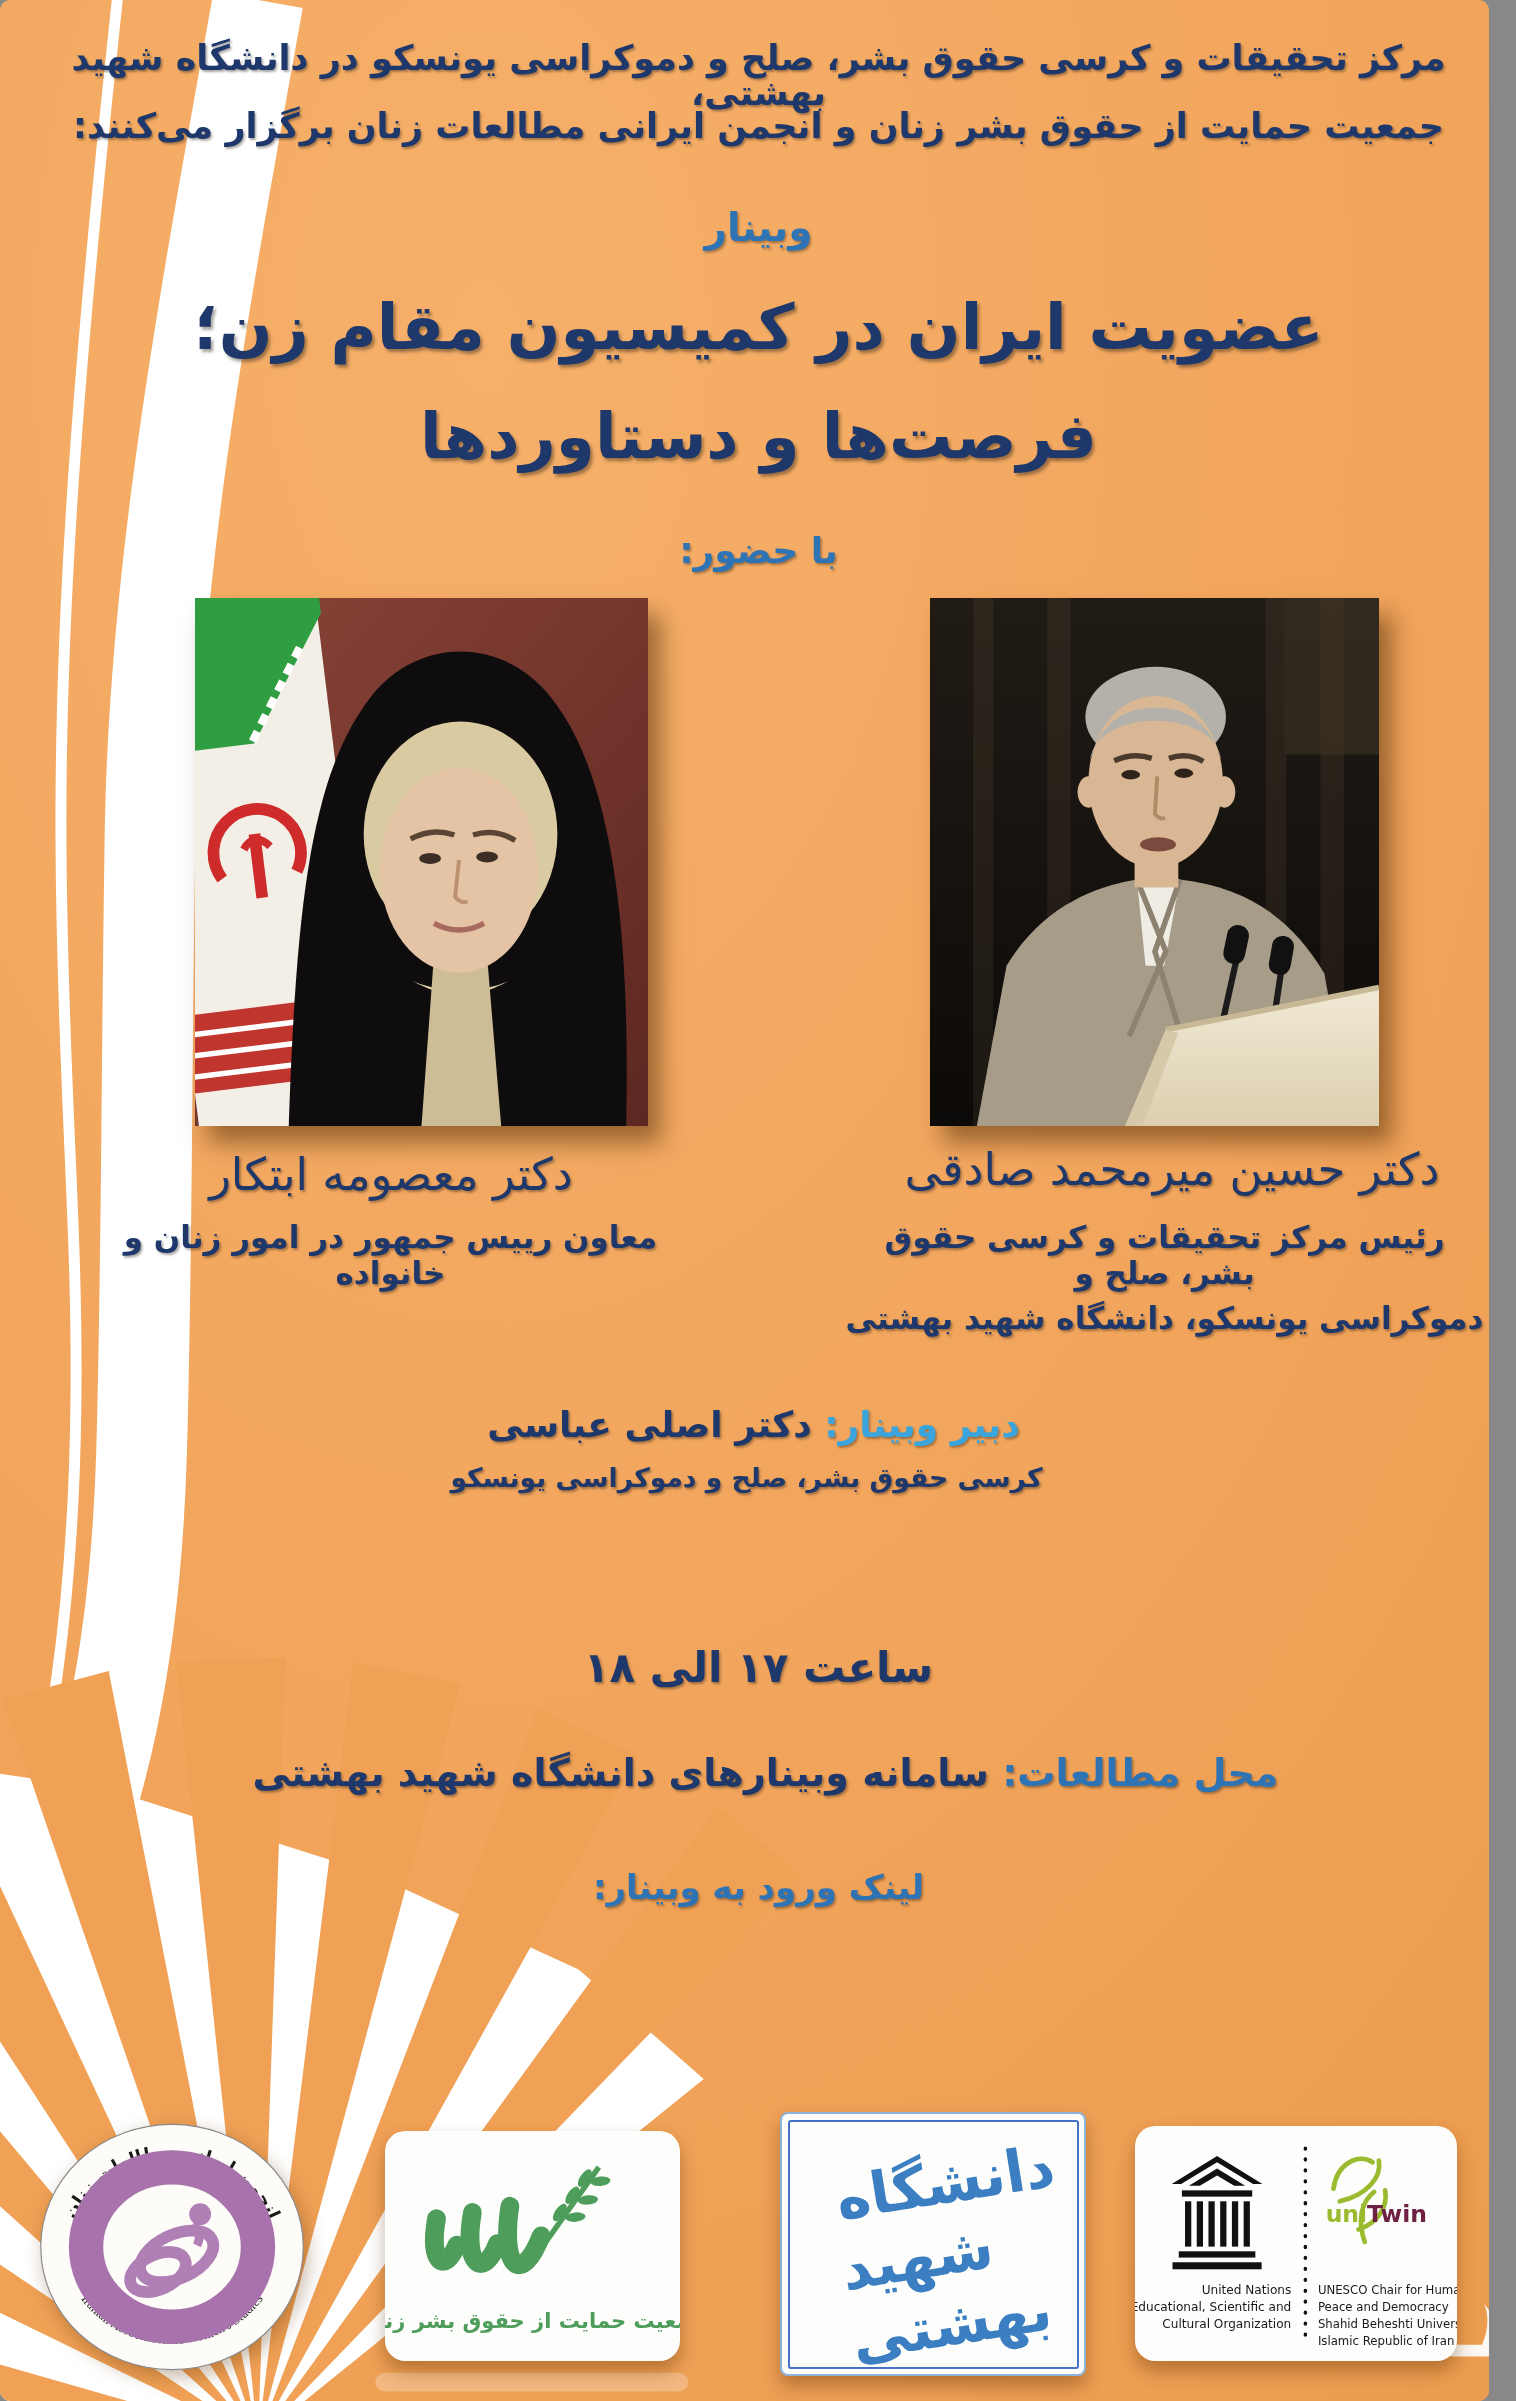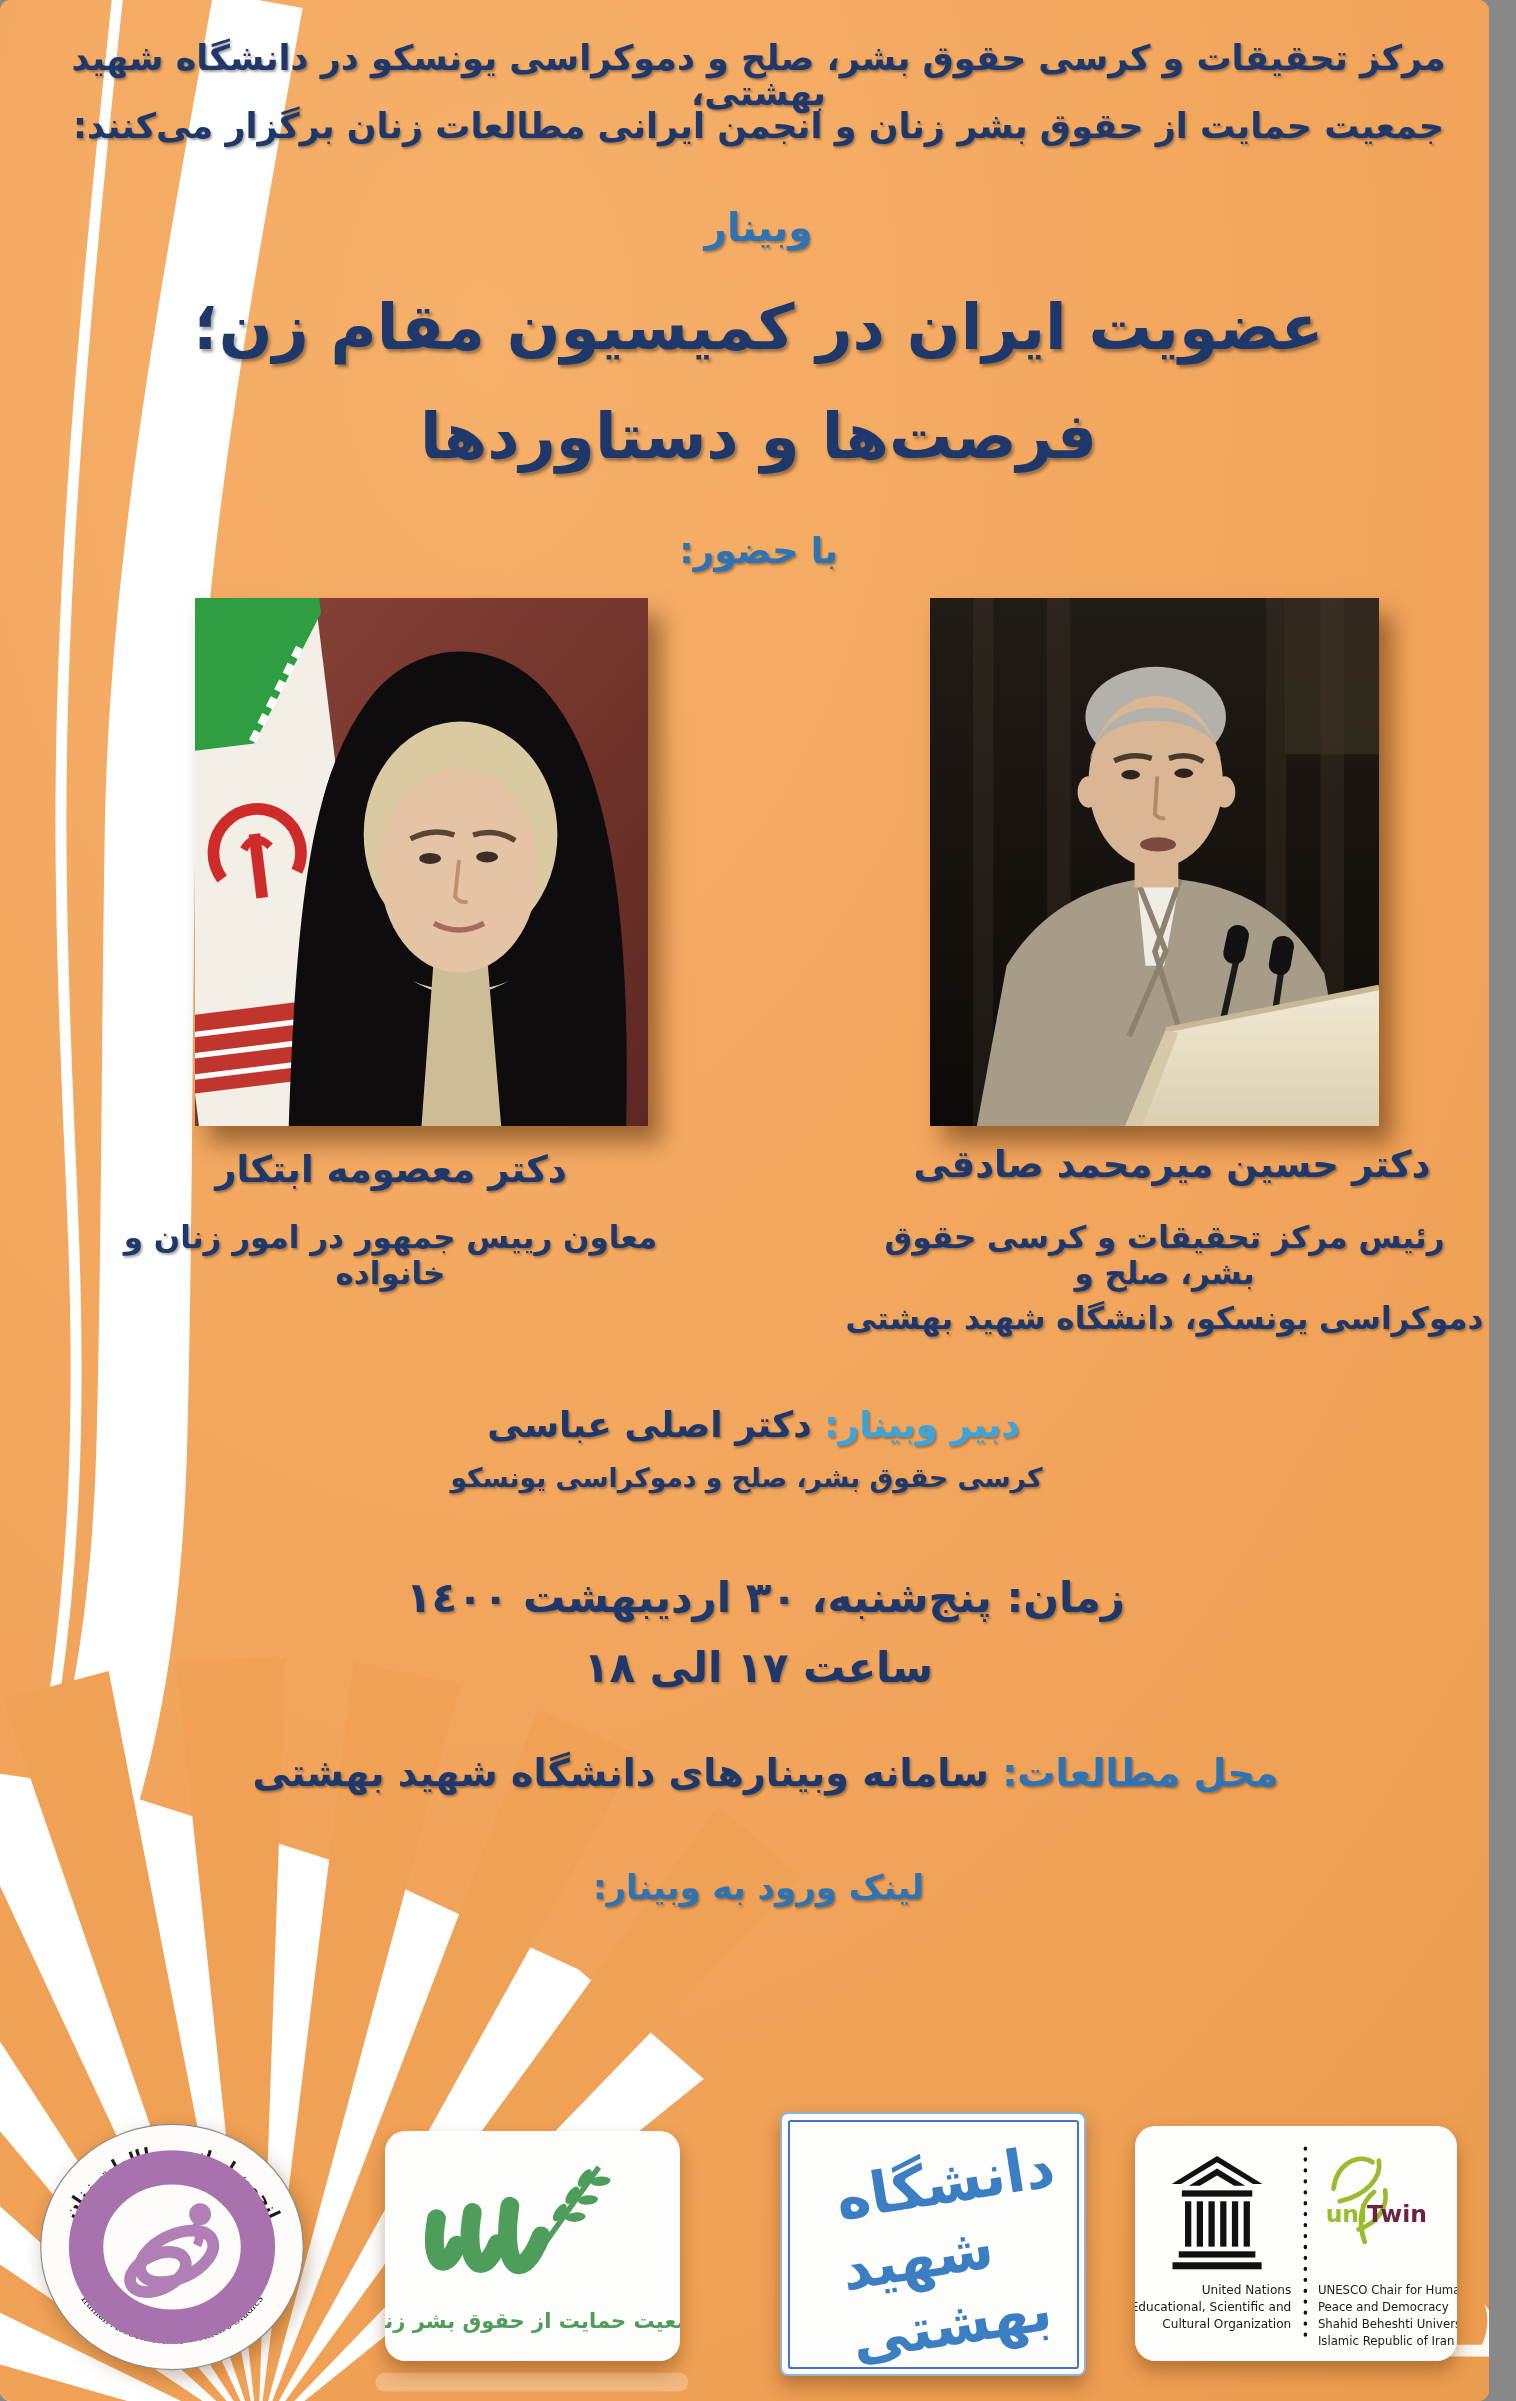--- a/index.html
+++ b/index.html
@@ -12,21 +12,21 @@
   .blue{color:#2E74B5;}
   .lightblue{color:#3AA5DC;}
   .sh{text-shadow:2.3px 3.1px 3.1px rgba(40,30,20,.42);}
   .sh2{text-shadow:1.6px 2.3px 2.3px rgba(40,30,20,.38);}
   .hdr{font-size:35px;font-weight:bold;line-height:1.0;}
   .webinar-label{font-size:39px;font-weight:bold;}
   .title{font-size:63px;font-weight:bold;}
   .with{font-size:36px;font-weight:bold;}
   .photo{position:absolute;top:598px;height:528px;box-shadow:12.5px 17px 22px rgba(70,35,0,.5);}
   .photo svg{display:block;width:100%;height:100%;}
-  .spk-name{font-size:37px;font-weight:bold;}
+  .spk-name{font-size:45px;font-weight:normal;}
   .spk-role{font-size:31px;font-weight:bold;}
   .mod-line{font-size:36px;font-weight:bold;}
   .mod-aff{font-size:26.6px;font-weight:bold;}
   .sched{font-size:42px;font-weight:bold;}
   .venue-line{font-size:38px;font-weight:bold;}
   .link-label{font-size:34px;font-weight:bold;}
   .url{font-family:"Liberation Serif","DejaVu Serif",serif;font-size:64px;font-weight:bold;letter-spacing:-0.8px;}
   .logo-panel{position:absolute;background:#fdfdfb;border-radius:20.3px;box-shadow:0 9.4px 17px rgba(95,48,0,.38);}
   .logo-panel svg{display:block;width:100%;height:100%;}
   .iaws{position:absolute;left:39px;top:2122px;width:266px;height:250px;filter:drop-shadow(4.7px 7.8px 9.4px rgba(95,48,0,.35));}
@@ -188,24 +188,20 @@
 
   <div class="abs spk-name navy sh2" style="left:125px;top:1148px;width:532px;text-align:center;" dir="rtl">دکتر معصومه ابتکار</div>
   <div class="abs spk-role navy sh2" style="left:70px;top:1219px;width:641px;text-align:center;" dir="rtl">معاون رییس جمهور در امور زنان و خانواده</div>
 
   <div class="abs mod-line sh2" style="left:434px;top:1404px;width:625px;text-align:center;" dir="rtl">
     <span class="lightblue">دبیر وبینار:</span>
     <span class="navy lbl-gap">دکتر اصلی عباسی</span>
   </div>
   <div class="abs mod-aff navy sh2" style="left:434px;top:1462px;width:625px;text-align:center;" dir="rtl">کرسی حقوق بشر، صلح و دموکراسی یونسکو</div>
 
-  <div class="abs ctr sched navy sh2" style="top:1573px;" dir="rtl">
-    <span>زمان:</span>
-    <span class="lbl-gap">پنج‌شنبه،  ٣٠ اردیبهشت ١٤٠٠</span>
-  </div>
   <div class="abs ctr sched navy sh2" style="top:1643px;" dir="rtl">ساعت ١٧ الی ١٨</div>
 
   <div class="abs ctr venue-line sh2" style="top:1751px;" dir="rtl">
     <span class="blue">محل مطالعات:</span>
     <span class="navy lbl-gap">سامانه وبینارهای دانشگاه شهید بهشتی</span>
   </div>
 
   <div class="abs ctr link-label blue sh2" style="top:1867px;" dir="rtl">لینک ورود به وبینار:</div>
 
   <div class="iaws">

